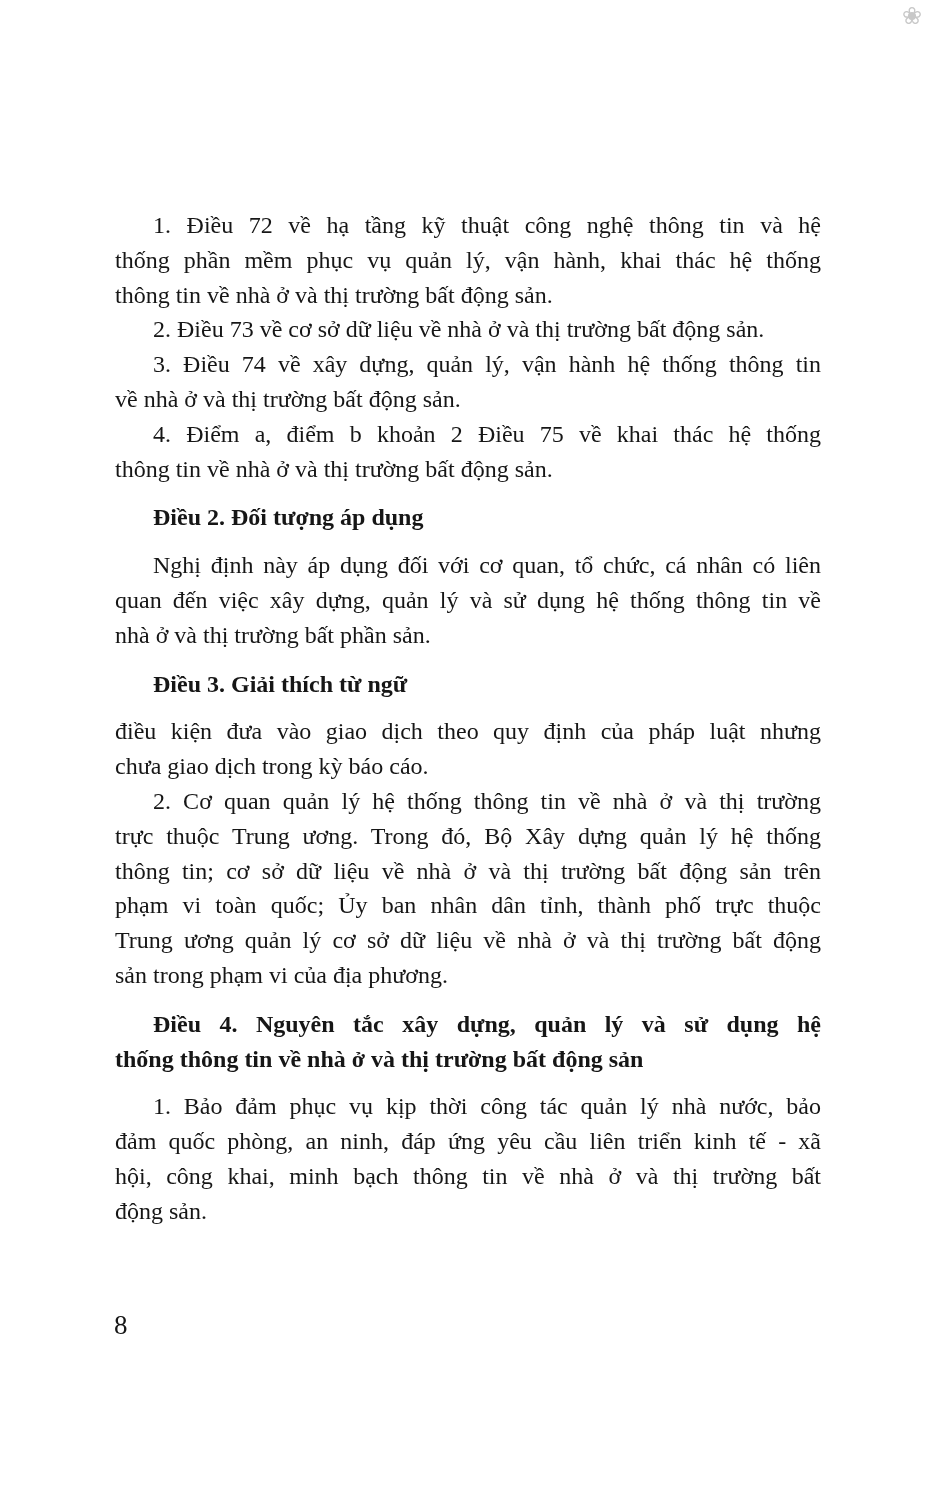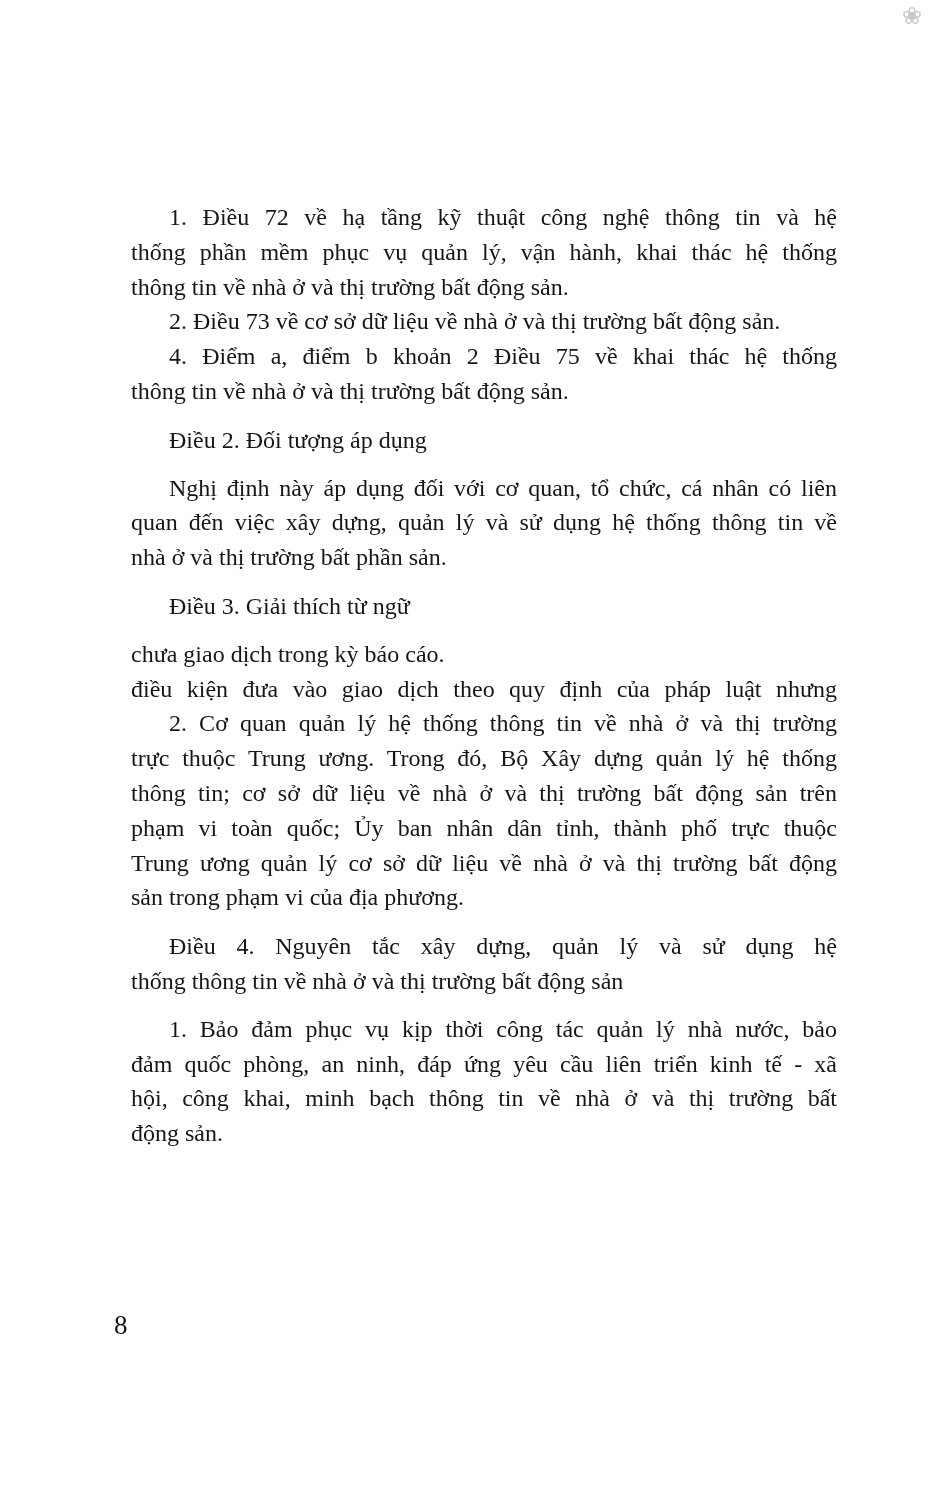--- a/index.html
+++ b/index.html
@@ -18,28 +18,27 @@
     right: 14px;
     font-size: 24px;
     line-height: 28px;
     color: #c8c8c8;
     font-family: "DejaVu Sans", sans-serif;
     user-select: none;
   }
   .text-column {
     position: absolute;
     left: 115px;
-    top: 200px;
+    top: 208px;
     width: 706px;
     font-size: 24px;
     line-height: 34.8px;
-    margin-left: 16px;
   }
   .block { margin: 0; }
-  .block.heading { font-weight: normal; margin: 14px 0 13px 0; }
+  .block.heading { font-weight: bold; margin: 14px 0 13px 0; }
   .line { text-align: justify; text-align-last: justify; }
   .line.last { text-align-last: left; }
   .line.first { text-indent: 38px; }
   .page-number {
     position: absolute;
     left: 114px;
     top: 1308px;
     font-size: 27px;
     line-height: 34px;
   }
@@ -53,37 +52,41 @@
   <main class="text-column">
       <div class="block paragraph">
         <div class="line first">1. Điều 72 về hạ tầng kỹ thuật công nghệ thông tin và hệ</div>
         <div class="line">thống phần mềm phục vụ quản lý, vận hành, khai thác hệ thống</div>
         <div class="line last">thông tin về nhà ở và thị trường bất động sản.</div>
       </div>
       <div class="block paragraph">
         <div class="line first last">2. Điều 73 về cơ sở dữ liệu về nhà ở và thị trường bất động sản.</div>
       </div>
       <div class="block paragraph">
+        <div class="line first">3. Điều 74 về xây dựng, quản lý, vận hành hệ thống thông tin</div>
+        <div class="line last">về nhà ở và thị trường bất động sản.</div>
+      </div>
+      <div class="block paragraph">
         <div class="line first">4. Điểm a, điểm b khoản 2 Điều 75 về khai thác hệ thống</div>
         <div class="line last">thông tin về nhà ở và thị trường bất động sản.</div>
       </div>
       <div class="block heading">
         <div class="line first last">Điều 2. Đối tượng áp dụng</div>
       </div>
       <div class="block paragraph">
         <div class="line first">Nghị định này áp dụng đối với cơ quan, tổ chức, cá nhân có liên</div>
         <div class="line">quan đến việc xây dựng, quản lý và sử dụng hệ thống thông tin về</div>
         <div class="line last">nhà ở và thị trường bất phần sản.</div>
       </div>
       <div class="block heading">
         <div class="line first last">Điều 3. Giải thích từ ngữ</div>
       </div>
       <div class="block paragraph">
+        <div class="line">điều kiện đưa vào giao dịch theo quy định của pháp luật nhưng</div>
         <div class="line last">chưa giao dịch trong kỳ báo cáo.</div>
-        <div class="line">điều kiện đưa vào giao dịch theo quy định của pháp luật nhưng</div>
       </div>
       <div class="block paragraph">
         <div class="line first">2. Cơ quan quản lý hệ thống thông tin về nhà ở và thị trường</div>
         <div class="line">trực thuộc Trung ương. Trong đó, Bộ Xây dựng quản lý hệ thống</div>
         <div class="line">thông tin; cơ sở dữ liệu về nhà ở và thị trường bất động sản trên</div>
         <div class="line">phạm vi toàn quốc; Ủy ban nhân dân tỉnh, thành phố trực thuộc</div>
         <div class="line">Trung ương quản lý cơ sở dữ liệu về nhà ở và thị trường bất động</div>
         <div class="line last">sản trong phạm vi của địa phương.</div>
       </div>
       <div class="block heading">

